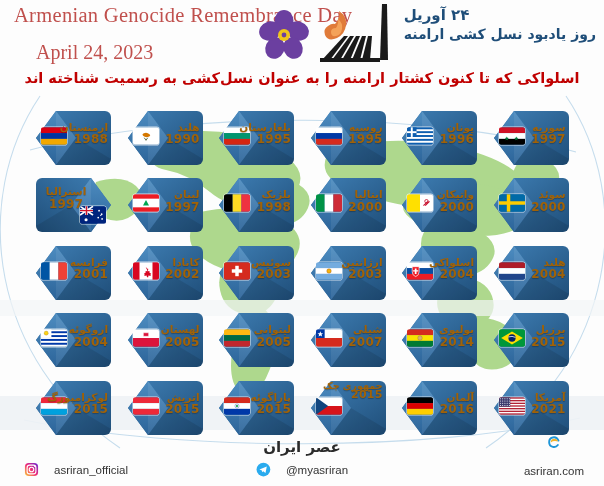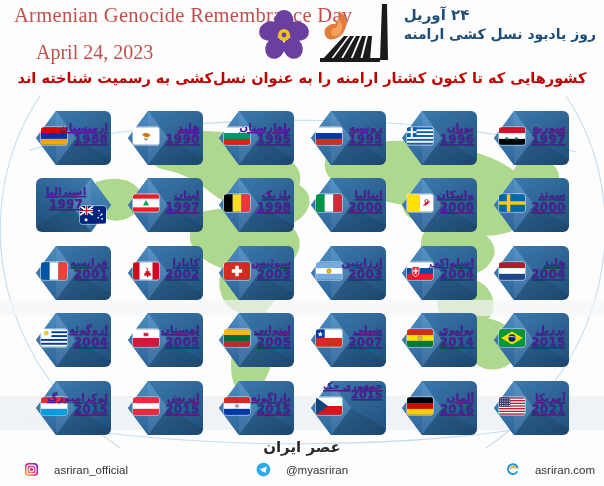--- a/index.html
+++ b/index.html
@@ -36,21 +36,21 @@
   .row{position:relative;height:67.5px;display:flex;flex-direction:row-reverse;
        justify-content:flex-start;align-items:center;padding:0 34px;gap:12.5px;}
 
   .badge{position:relative;width:79px;height:58px;flex:0 0 79px;}
   .badge .shape{position:absolute;inset:0;}
   .badge .shape svg{width:79px;height:58px;display:block;}
   .badge .flag{position:absolute;left:7px;top:18px;width:26px;height:18px;
                border-radius:2.5px;overflow:hidden;box-shadow:0 0 0 .6px rgba(255,255,255,.75);}
   .badge .flag svg{width:26px;height:18px;display:block;}
   .badge .txt{position:absolute;right:5px;top:13px;width:52px;text-align:right;direction:rtl;
-              color:#4c1d95;line-height:1.08;text-decoration:underline;}
+              color:#a16207;line-height:1.08;}
   .badge .nm{font-size:10.5px;font-weight:bold;display:block;white-space:nowrap;
              text-shadow:0 1px 1px rgba(0,0,0,.25);}
   .badge .yr{font-size:12px;font-weight:bold;display:block;direction:ltr;text-align:right;
              letter-spacing:.2px;text-shadow:0 1px 1px rgba(0,0,0,.25);}
   
   .badge.two .nm{font-size:9.5px;line-height:1.0;}
   .badge.two .txt{top:2px;}
   .badge.two .yr{font-size:11px;margin-top:-1px;}
   
   .badge.mirror .shape svg{transform:scaleX(-1);}
@@ -59,21 +59,21 @@
   .badge.mirror .yr{text-align:center;direction:ltr;}
 
   
   .footer{position:absolute;left:0;bottom:0;width:604px;height:48px;z-index:6;}
   .brand{position:absolute;left:0;right:0;top:0;text-align:center;direction:rtl;
          font-size:15px;font-weight:bold;color:#2b2b2b;}
   .fitem{position:absolute;bottom:9px;display:flex;align-items:center;gap:15px;direction:ltr;}
   .fitem .lbl{font-size:11.5px;color:#333;font-family:"Liberation Sans",sans-serif;}
   .f-left{left:24px;}
   .f-mid{left:50%;transform:translateX(-50%);}
-  .f-right{right:9px;}
+  .f-right{right:20px;flex-direction:column;}
   .ficon{width:15px;height:15px;display:block;flex:0 0 15px;}
   .ficon svg{width:15px;height:15px;display:block;}
 </style>
 </head>
 <body>
 
 <div id="poster">
 
   <div class="bg-layer">
     <svg viewBox="0 0 604 486" preserveAspectRatio="none" aria-hidden="true">
@@ -144,21 +144,21 @@
           <path d="M62 56 L122 56 L122 60 L62 60 Z"></path>
         </g>
       </svg>
     </div>
 
     <div class="hdr-fa">
       <div class="f1">۲۴ آوریل</div>
       <div class="f2">روز یادبود نسل کشی ارامنه</div>
     </div>
 
-    <div class="hdr-sub">کشورهایی که تا کنون کشتار ارامنه را به عنوان نسل‌کشی به رسمیت شناخته اند</div>
+    <div class="hdr-sub">اسلواکی که تا کنون کشتار ارامنه را به عنوان نسل‌کشی به رسمیت شناخته اند</div>
   </div>
 
   <div class="grid" id="grid">
       <div class="row">
         <div class="badge">
           <div class="shape">
             <svg viewBox="0 0 79 58" aria-hidden="true">
     <defs>
       <linearGradient id="bg0" x1="0" y1="0" x2="1" y2="1">
         <stop offset="0" stop-color="#3f7fb5"></stop>

